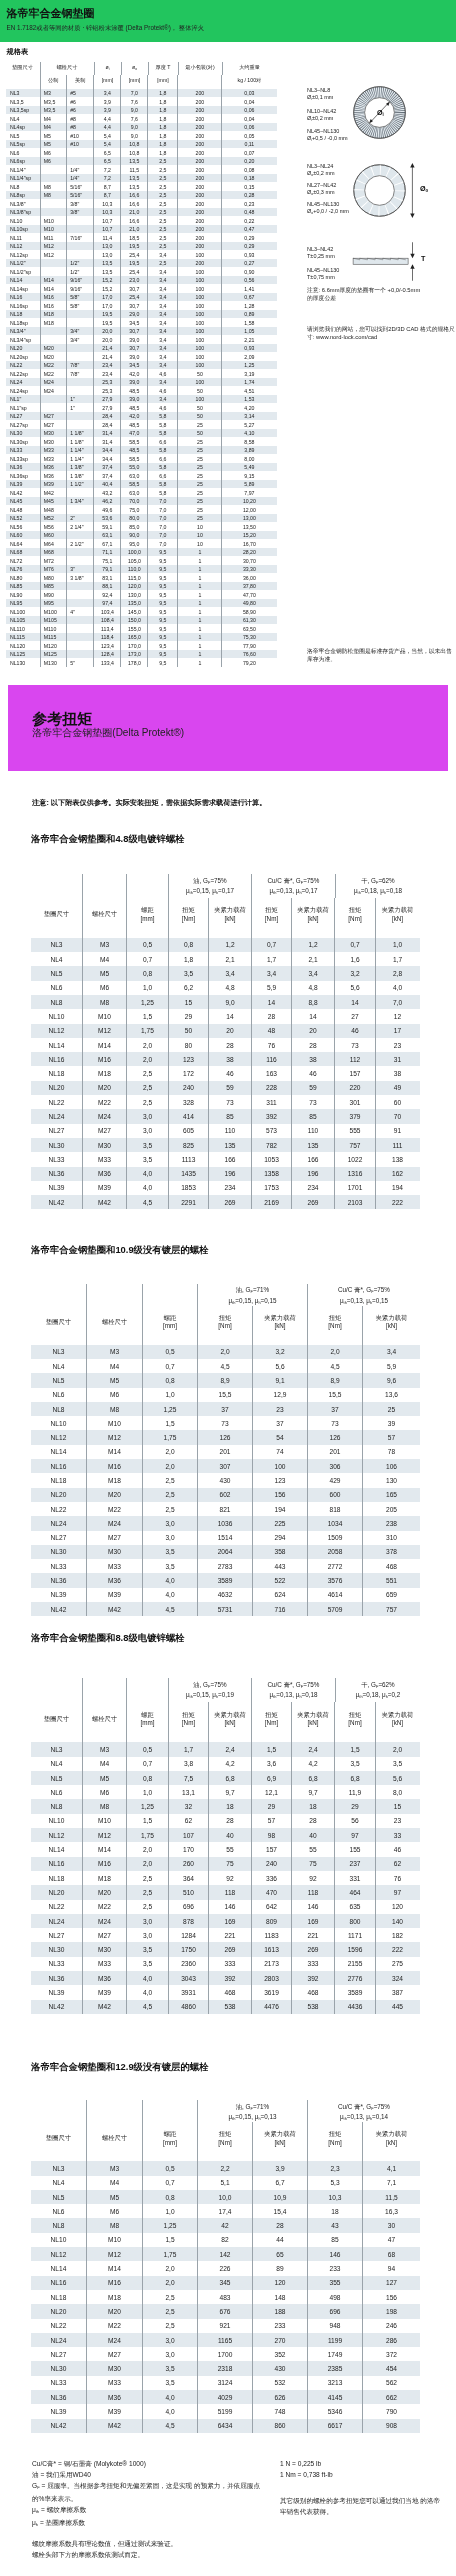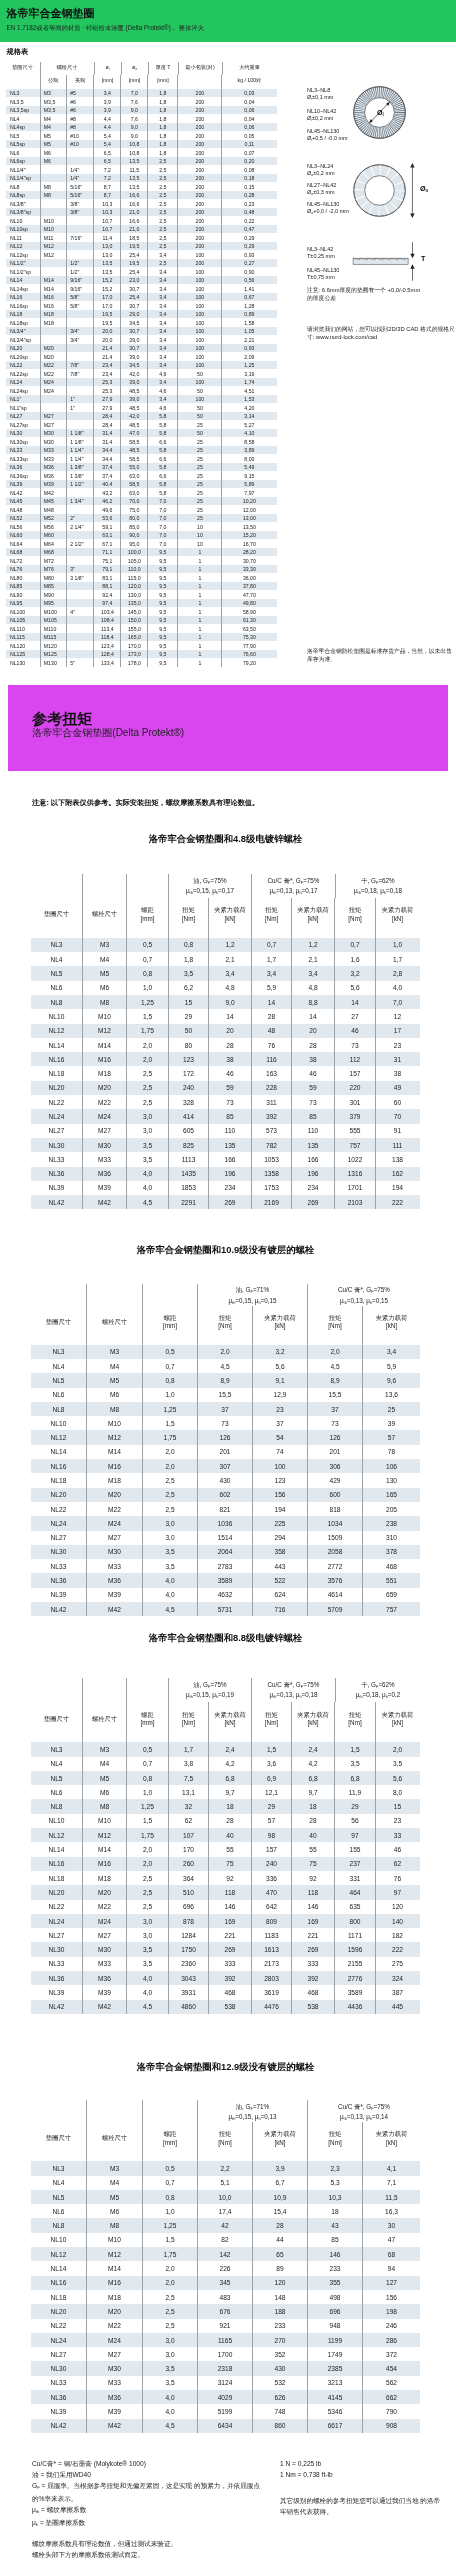--- a/index.html
+++ b/index.html
@@ -33,21 +33,21 @@
   .tol-t .item{margin-bottom:6.6px;}
   .dia-label{position:absolute;font-size:7.2px;font-weight:bold;color:#111;}
   .side-note{position:absolute;left:307px;font-size:5.8px;line-height:7.7px;color:#222;}
   
   .band2{position:absolute;left:8.3px;top:685px;width:440px;height:86px;background:#d946ef;}
   .tq-h1{position:absolute;left:24px;top:25px;font-size:15px;font-weight:bold;color:#111;line-height:18.7px;}
   .tq-h2{position:absolute;left:24px;top:41px;font-size:10px;color:#222;}
   .tq-note{position:absolute;left:32px;top:798px;font-size:7.2px;font-weight:bold;color:#111;}
   
   .tq{position:absolute;left:31px;width:389px;}
-  .tq-title{font-size:9.4px;font-weight:bold;line-height:14.3px;color:#111;text-align:center;}
+  .tq-title{font-size:9.4px;font-weight:bold;line-height:14.3px;color:#111;}
   .gcols9{grid-template-columns:51px 44px 42px 83px 84px 85px;height:24px;}
   .gcols7{grid-template-columns:55px 56px 55px 110px 113px;height:22px;}
   .gcell{text-align:center;font-size:6.3px;line-height:8.3px;padding-top:2.8px;color:#222;}
   .cols9{grid-template-columns:51px 44px 42px 40px 43px 40px 43px 41px 44px;}
   .cols7{grid-template-columns:55px 56px 55px 55px 55px 55px 58px;}
   .lrow{height:40px;}
   .lrow7{height:39px;}
   .lcell{display:flex;flex-direction:column;align-items:center;justify-content:center;
     font-size:6.3px;line-height:8.3px;text-align:center;padding-bottom:6.6px;color:#222;}
   .tq-rows .r{display:grid;height:14.3px;align-items:center;text-align:center;font-size:6.6px;}
@@ -853,21 +853,21 @@
   <span>请浏览我们的网站，您可以找到2D/3D CAD 格式的规格尺寸: </span><span>www.nord-lock.com/cad</span>
 </div>
 
 <div class="side-note" style="top:647px;width:148px;line-height:8.3px;">洛帝牢合金钢防松垫圈是标准存货产品，当然，以未出售库存为准。</div>
 
 <div class="band2">
   <div class="tq-h1">参考扭矩</div>
   <div class="tq-h2">洛帝牢合金钢垫圈(Delta Protekt®)</div>
 </div>
 
-<div class="tq-note">注意: 以下附表仅供参考。实际安装扭矩，螺纹摩擦系数具有理论数值。</div>
+<div class="tq-note">注意: 以下附表仅供参考。实际安装扭矩，需依据实际需求载荷进行计算。</div>
 
 <div class="tq" style="top:832px;">
   <div class="tq-title">洛帝牢合金钢垫圈和4.8级电镀锌螺栓</div>
   <div style="margin-top:27.5px;">
     <div class="grid gcols9">
       <div></div>
         <div class="bl"></div>
         <div class="bl"></div>
       <div class="gcell bl">
         <div>油, G<sub>F</sub>=75%</div>

